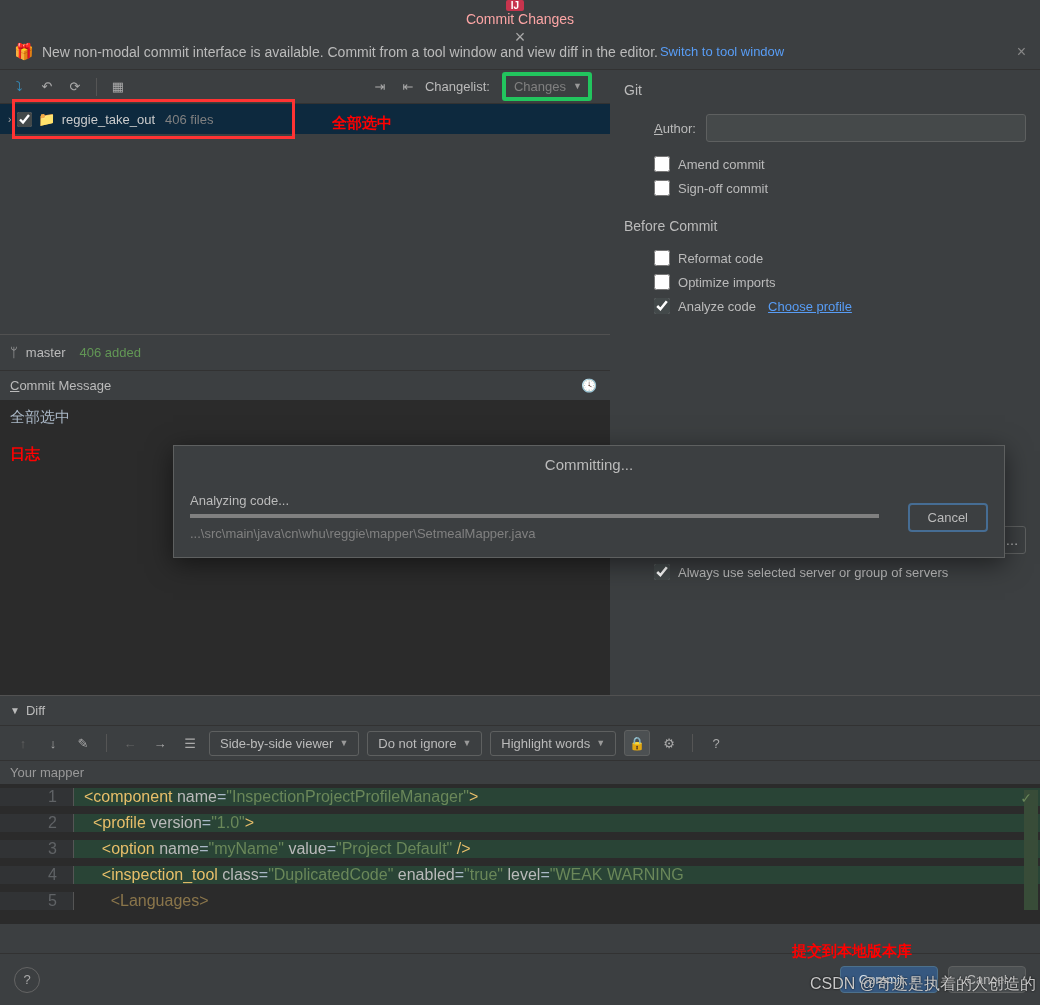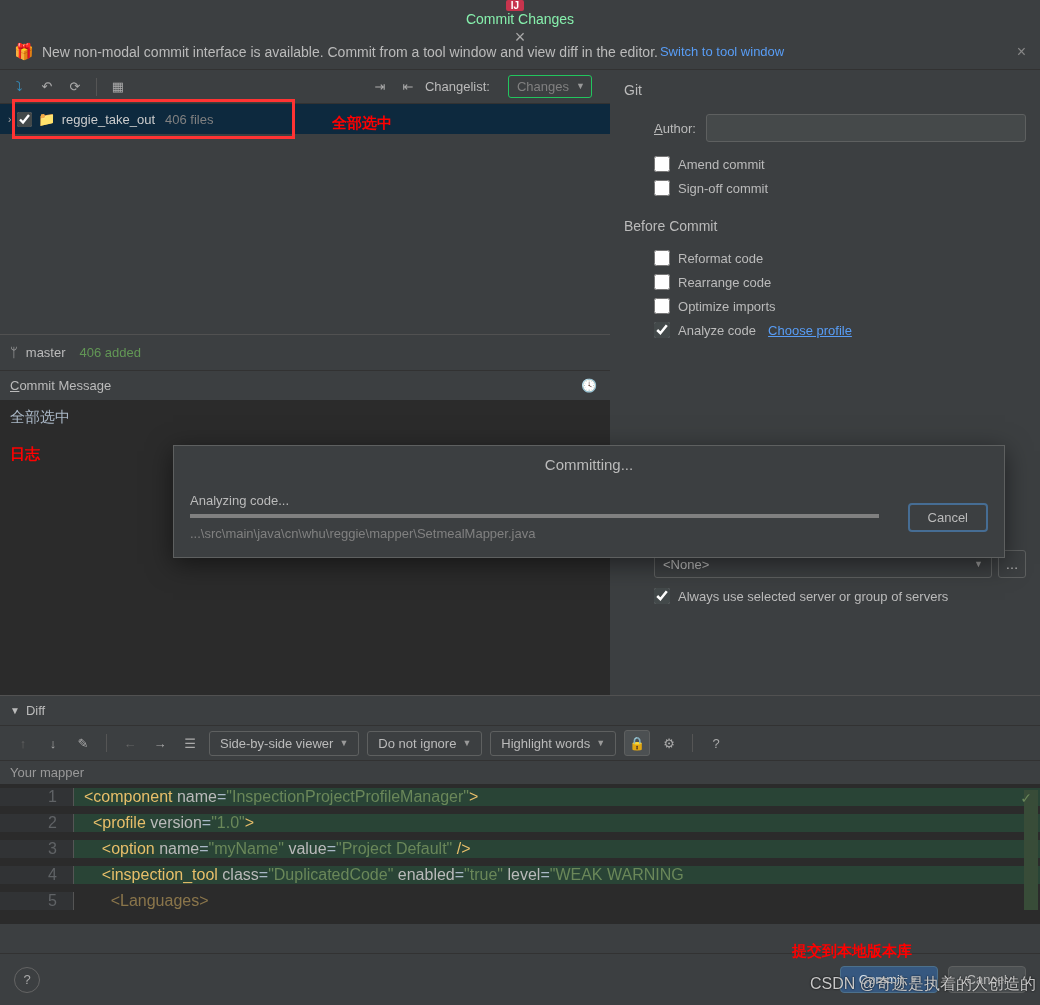--- a/index.html
+++ b/index.html
@@ -1,32 +1,32 @@
 <!DOCTYPE html>
 <html><head>
 <meta charset="utf-8">
 <style>
 * { margin:0; padding:0; box-sizing:border-box; font-family:"Segoe UI",sans-serif; }
 body { background:#3c3f41; color:#bbb; width:1040px; height:1005px; overflow:hidden; font-size:13px; position:relative; }
 .titlebar { height:34px; display:flex; align-items:center; padding:0 10px; background:#3c3f41;flex-direction:column; }
 .titlebar .icon-box { width:18px; height:18px; background:#c7344d; margin-right:10px; display:flex; align-items:center; justify-content:center; color:#fff; font-size:10px; font-weight:bold; border-radius:2px; }
-.titlebar .title { flex:1; color:#86efac; font-size:14px; }
+.titlebar .title { flex:1; color:#fca5a5; font-size:14px; }
 .titlebar .close { color:#aaa; font-size:18px; cursor:pointer; }
 .banner { height:36px; background:#3c3f41; display:flex; align-items:center; padding:0 14px; border-bottom:1px solid #323232; }
 .banner .gift { color:#3592c4; margin-right:8px; font-size:16px; }
 .banner .msg { color:#bbb; font-size:14px; }
 .banner a { color:#589df6; text-decoration:none; margin-left:2px; }
 .banner .close-x { margin-left:auto; color:#888; font-size:16px; cursor:pointer; }
 .main-split { display:flex; height:625px; }
 .left-panel { width:610px; display:flex; flex-direction:column; }
 .toolbar1 { height:34px; display:flex; align-items:center; padding:0 8px; gap:6px; border-bottom:1px solid #323232; }
 .tb-ico { width:22px; height:22px; display:flex; align-items:center; justify-content:center; color:#aaa; cursor:pointer; border-radius:3px; }
 .tb-sep { width:1px; height:18px; background:#555; margin:0 4px; }
 .changelist-label { color:#bbb; margin-left:auto; }
-.select-box { background:#3c3f41; border:1px solid #22c55e; color:#808080; padding:3px 22px 3px 8px; border-radius:3px; position:relative; margin-left:12px; margin-right:10px; }
+.select-box { background:#3c3f41; border:4px solid #22c55e; color:#808080; padding:3px 22px 3px 8px; border-radius:3px; position:relative; margin-left:6px; margin-right:10px; }
 .select-box .chev { position:absolute; right:6px; top:5px; font-size:9px; color:#999; }
 .file-tree { flex:0 0 230px; background:#3c3f41; position:relative; }
 .file-row { height:30px; background:#0d293e; display:flex; align-items:center; padding:0 8px; gap:6px; color:#ccc; }
 .file-row .arrow { color:#aaa; font-size:10px; }
 .file-row input[type=checkbox] { width:15px; height:15px; accent-color:#43494a; }
 .file-row .folder { color:#87939a; font-size:14px; }
 .file-row .name { color:#ccc; }
 .file-row .count { color:#808080; margin-left:4px; }
 .red-box { position:absolute; left:12px; top:-5px; width:283px; height:40px; border:3px solid #f33; pointer-events:none; }
 .red-text1 { position:absolute; left:332px; top:10px; color:#f00; font-weight:bold; font-size:15px; }
@@ -157,24 +157,20 @@
         <span>Sign-off commit</span>
       </div>
 
     <div class="sect-hdr2">Before Commit</div>
     <div class="check-row">
         <input type="checkbox" style="">
         <span><span class="ul">R</span>eformat code</span>
       </div>
     <div class="check-row">
         <input type="checkbox" style="">
-        <span>Rearra<span class="ul">n</span>ge code</span>
-      </div>
-    <div class="check-row">
-        <input type="checkbox" style="">
         <span><span class="ul">O</span>ptimize imports</span>
       </div>
     <div class="check-row">
         <input type="checkbox" checked="" style="">
         <span><span class="ul">A</span>nalyze code</span>
         <a href="#" class="link">Choose profile</a>
       </div>
 
     <div style="height:130px"></div>
 

